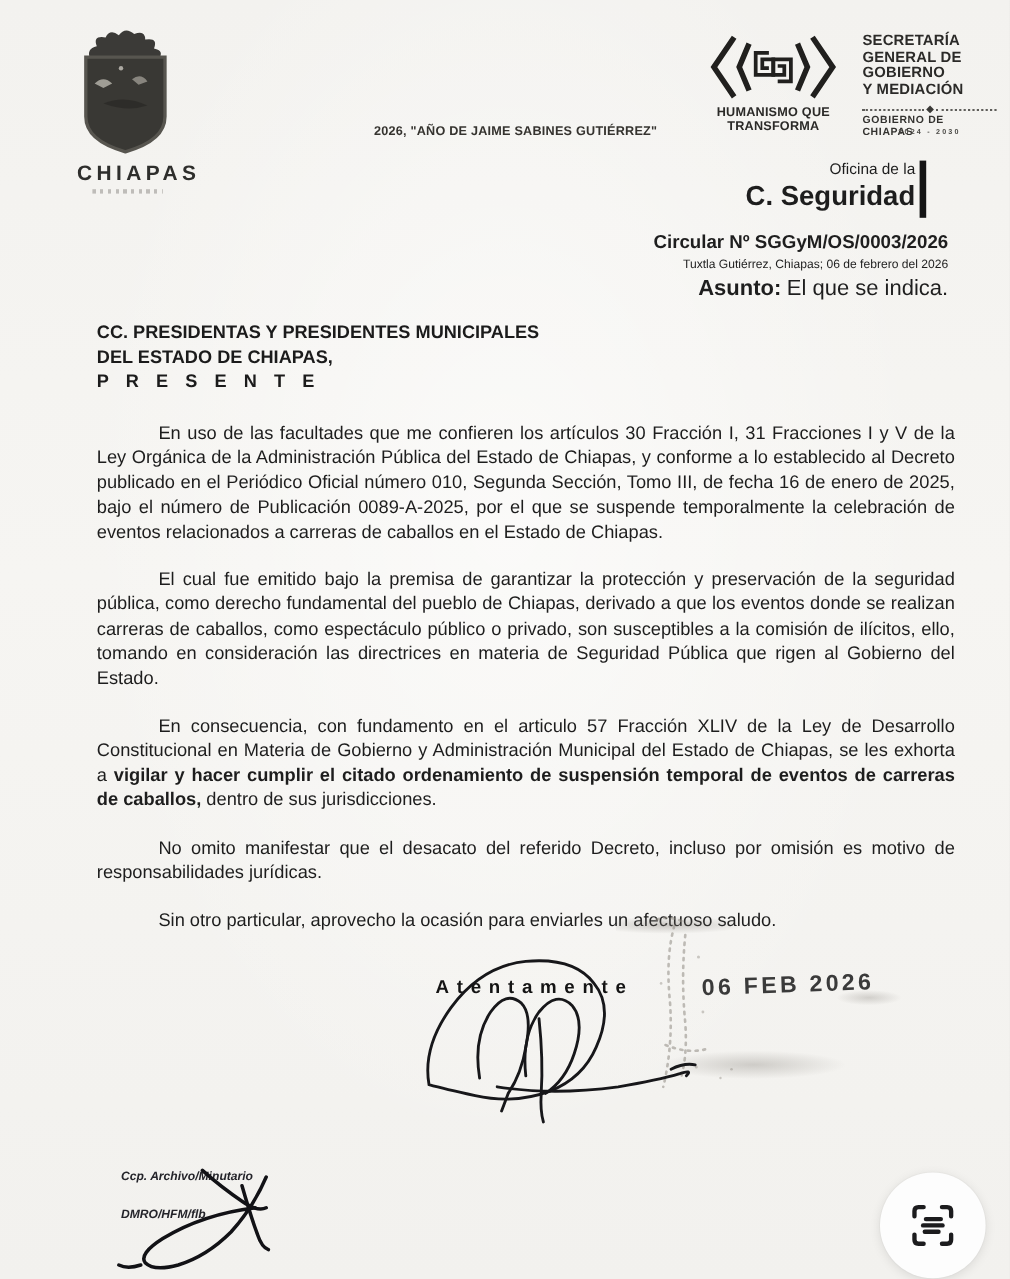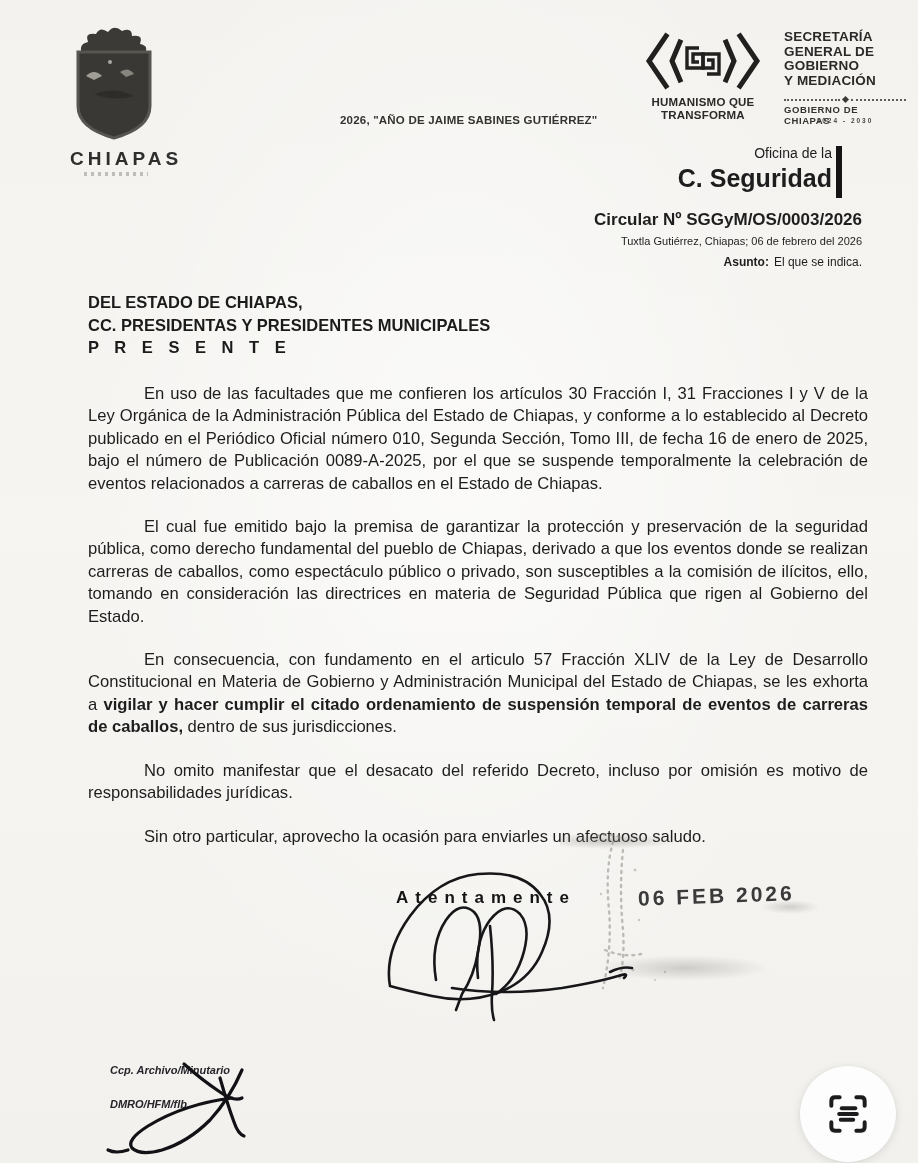--- a/index.html
+++ b/index.html
@@ -62,21 +62,21 @@
   }
   .office .l1{font-size:14px;line-height:22px;}
   .office .l2{font-size:25px;line-height:28px;font-weight:700;}
   .office-bar{left:836px;top:146px;width:6px;height:52px;background:#141414;}
   
   .meta{
     left:300px;top:209px;width:562px;text-align:right;line-height:21.5px;color:#1e1e1e;
   }
   .meta .circ{font-size:17px;font-weight:700;}
   .meta .pd{font-size:11px;}
-  .meta .asunto{font-size:12px;}
+  .meta .asunto{font-size:20px;}
   .meta .asunto b{font-weight:700;}
   .meta .asunto .v{margin-left:5px;}
   
   .addressee{
     left:88px;top:291px;font-weight:700;font-size:16.5px;line-height:22.5px;color:#1b1b1b;
   }
   .addressee .sp{letter-spacing:5.5px;}
   
   .body-text{
     left:88px;top:383px;width:788px;
@@ -176,22 +176,22 @@
   </div>
   <div class="abs office-bar"></div>
 
   <div class="abs meta">
     <div class="circ">Circular Nº SGGyM/OS/0003/2026</div>
     <div class="pd">Tuxtla Gutiérrez, Chiapas; 06 de febrero del 2026</div>
     <div class="asunto"><b>Asunto:</b><span class="v">El que se indica.</span></div>
   </div>
 
   <div class="abs addressee">
+    <div>CC. PRESIDENTAS Y PRESIDENTES MUNICIPALES</div>
     <div>DEL ESTADO DE CHIAPAS,</div>
-    <div>CC. PRESIDENTAS Y PRESIDENTES MUNICIPALES</div>
     <div class="sp">P R E S E N T E</div>
   </div>
 
   <div class="abs body-text">
     <p>En uso de las facultades que me confieren los artículos 30 Fracción I, 31 Fracciones I y V de la Ley Orgánica de la Administración Pública del Estado de Chiapas,  y conforme a lo establecido al Decreto publicado en el Periódico Oficial número 010, Segunda Sección, Tomo III, de fecha 16 de enero de 2025, bajo el número de Publicación 0089-A-2025, por el que se suspende temporalmente la celebración de eventos relacionados a carreras de caballos en el Estado de Chiapas.</p>
     <p>El cual fue emitido bajo la premisa de garantizar la protección y preservación de la seguridad pública, como derecho fundamental del pueblo de Chiapas, derivado a que los eventos donde se realizan carreras de caballos, como espectáculo público o privado, son susceptibles a la comisión de ilícitos, ello, tomando en consideración las directrices en materia de Seguridad Pública que rigen al Gobierno del Estado.</p>
     <p><span>En consecuencia, con fundamento en el articulo 57 Fracción XLIV de la Ley de Desarrollo Constitucional en Materia de Gobierno y Administración Municipal del Estado de Chiapas, se les exhorta a </span><b>vigilar y hacer cumplir el citado ordenamiento de suspensión temporal de eventos de carreras de caballos,</b><span> dentro de sus jurisdicciones.</span></p>
     <p>No omito manifestar que el desacato del referido Decreto, incluso por omisión es motivo de responsabilidades jurídicas.</p>
     <p>Sin otro particular, aprovecho la ocasión para enviarles un afectuoso saludo.</p>
   </div>

